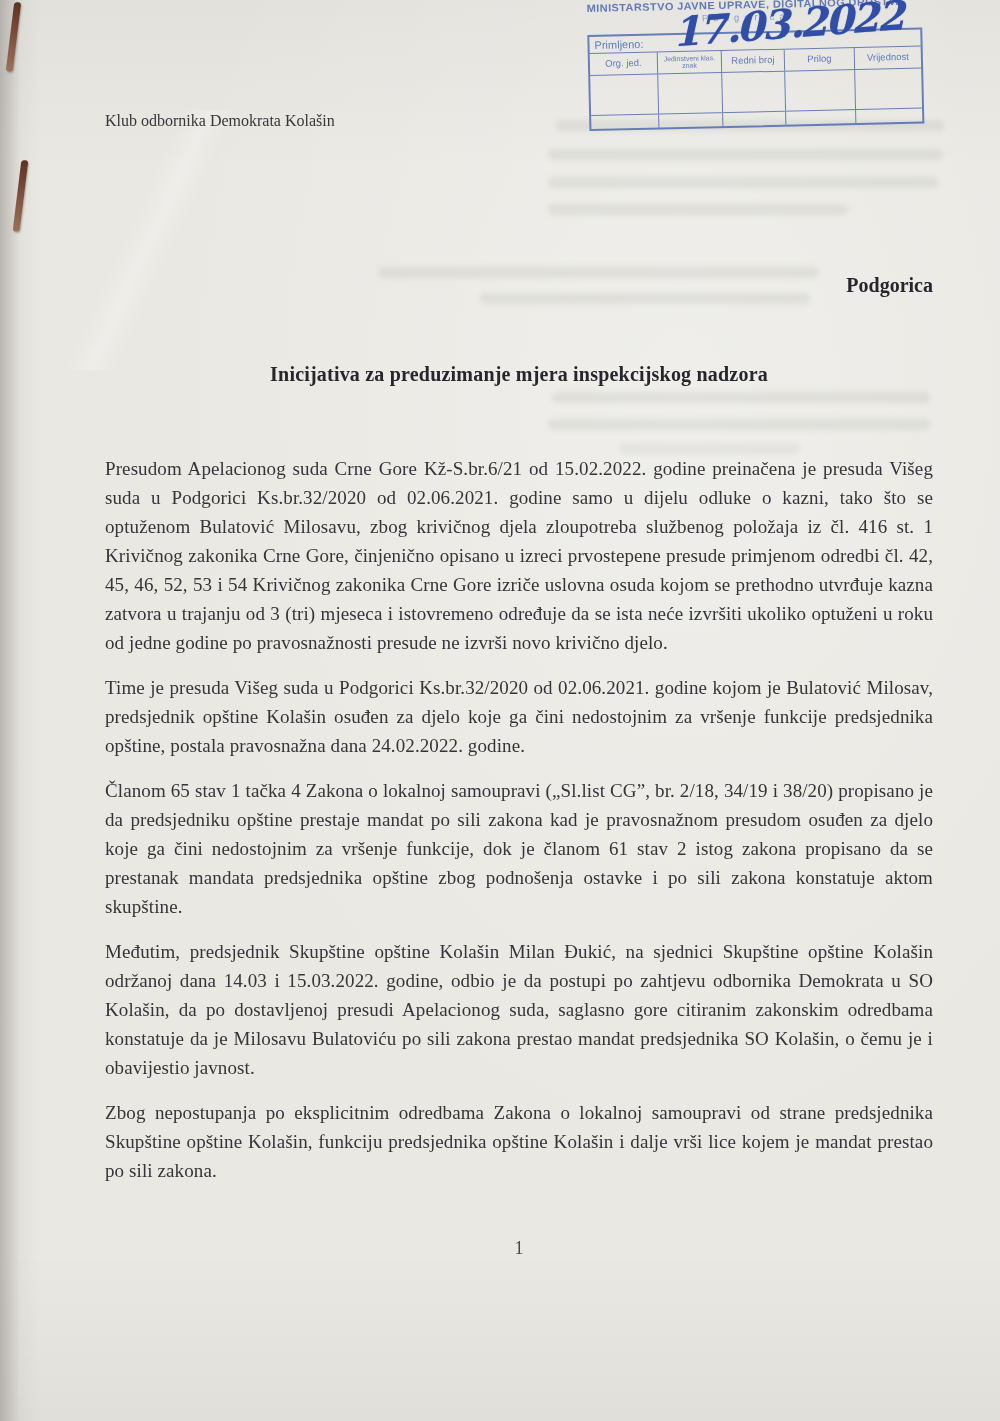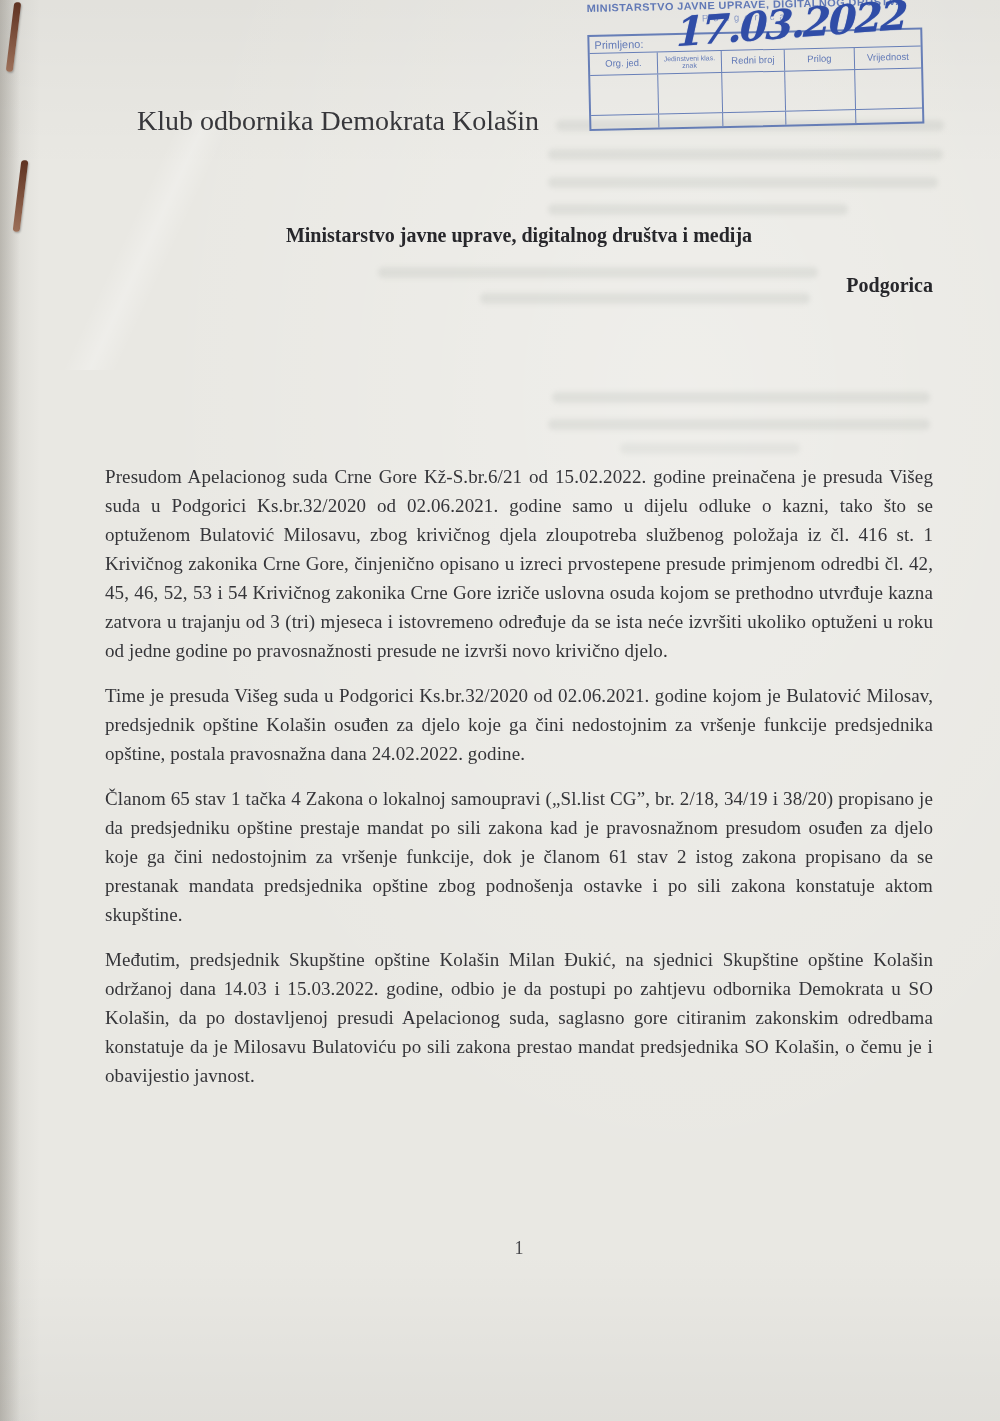--- a/index.html
+++ b/index.html
@@ -50,29 +50,29 @@
   .r2 .scell{padding-top:4px;}
   .r2 .small{font-size:7px;line-height:7px;padding-top:3px;}
   .r3{height:39px;}
   .r4{height:13px;}
   .stamp-date{position:absolute;left:92px;top:2px;font-size:40px;
     font-family:"DejaVu Serif",serif;font-style:italic;font-weight:bold;
     color:#2544a4;letter-spacing:-2px;transform:rotate(-3deg) skewX(-6deg);
     text-shadow:0 0 1px rgba(37,68,164,0.55);white-space:nowrap;}
 
   
-  .sender{position:absolute;left:105px;top:106px;font-size:28px;line-height:29px;margin-left:32px;}
+  .sender{position:absolute;left:105px;top:106px;font-size:16px;line-height:29px;}
   .letterhead{position:absolute;left:105px;top:221px;width:828px;text-align:center;
     font-weight:bold;font-size:20px;line-height:28px;color:#27272b;}
   .city-line{position:absolute;left:105px;top:274px;width:828px;text-align:right;
     font-weight:bold;font-size:20px;color:#27272b;}
   .title{position:absolute;left:105px;top:363px;width:828px;text-align:center;
     font-weight:bold;font-size:20px;color:#27272b;letter-spacing:0.2px;}
   .bodytext{position:absolute;left:105px;top:450px;width:828px;}
-  .bodytext p{margin:12px 0 16px 0;font-size:19px;line-height:29px;
+  .bodytext p{margin:4px 0 16px 0;font-size:19px;line-height:29px;
     text-align:justify;letter-spacing:0.1px;color:#353539;}
   .pagenum{position:absolute;left:105px;top:1238px;width:828px;text-align:center;
     font-size:18px;color:#46464a;}
 </style>
 </head>
 <body>
 
 <div class="page">
 
   <div class="edge-left"></div>
@@ -120,27 +120,28 @@
       </div>
     </div>
     <div class="stamp-date">17.03.2022</div>
   </div>
 
   <div class="sender">
     <div>Klub odbornika Demokrata Kolašin</div>
   </div>
 
   <div class="letterhead">
-    <div>Ministarstvo javne uprave, digitalnog društva i medija</div>
   </div>
   <div class="city-line">Podgorica</div>
 
+  <div class="title">Inicijativa za preduzimanje mjera inspekcijskog nadzora</div>
 
   <div class="bodytext">
     <p>Presudom Apelacionog suda Crne Gore Kž-S.br.6/21 od 15.02.2022. godine preinačena je presuda Višeg suda u Podgorici Ks.br.32/2020 od 02.06.2021. godine samo u dijelu odluke o kazni, tako što se optuženom Bulatović Milosavu, zbog krivičnog djela zloupotreba službenog položaja iz čl. 416 st. 1 Krivičnog zakonika Crne Gore, činjenično opisano u izreci prvostepene presude primjenom odredbi čl. 42, 45, 46, 52, 53 i 54 Krivičnog zakonika Crne Gore izriče uslovna osuda kojom se prethodno utvrđuje kazna zatvora u trajanju od 3 (tri) mjeseca i istovremeno određuje da se ista neće izvršiti ukoliko optuženi u roku od jedne godine po pravosnažnosti presude ne izvrši novo krivično djelo.</p>
     <p>Time je presuda Višeg suda u Podgorici Ks.br.32/2020 od 02.06.2021. godine kojom je Bulatović Milosav, predsjednik opštine Kolašin osuđen za djelo koje ga čini nedostojnim za vršenje funkcije predsjednika opštine, postala pravosnažna dana 24.02.2022. godine.</p>
     <p>Članom 65 stav 1 tačka 4 Zakona o lokalnoj samoupravi („Sl.list CG”, br. 2/18, 34/19 i 38/20) propisano je da predsjedniku opštine prestaje mandat po sili zakona kad je pravosnažnom presudom osuđen za djelo koje ga čini nedostojnim za vršenje funkcije, dok je članom 61 stav 2 istog zakona propisano da se prestanak mandata predsjednika opštine zbog podnošenja ostavke i po sili zakona konstatuje aktom skupštine.</p>
     <p>Međutim, predsjednik Skupštine opštine Kolašin Milan Đukić, na sjednici Skupštine opštine Kolašin održanoj dana 14.03 i 15.03.2022. godine, odbio je da postupi po zahtjevu odbornika Demokrata u SO Kolašin, da po dostavljenoj presudi Apelacionog suda, saglasno gore citiranim zakonskim odredbama konstatuje da je Milosavu Bulatoviću po sili zakona prestao mandat predsjednika SO Kolašin, o čemu je i obavijestio javnost.</p>
+    <p>Zbog nepostupanja po eksplicitnim odredbama Zakona o lokalnoj samoupravi od strane predsjednika Skupštine opštine Kolašin, funkciju predsjednika opštine Kolašin i dalje vrši lice kojem je mandat prestao po sili zakona.</p>
   </div>
 
   <div class="pagenum">1</div>
 
 </div>
 
 </body></html>

